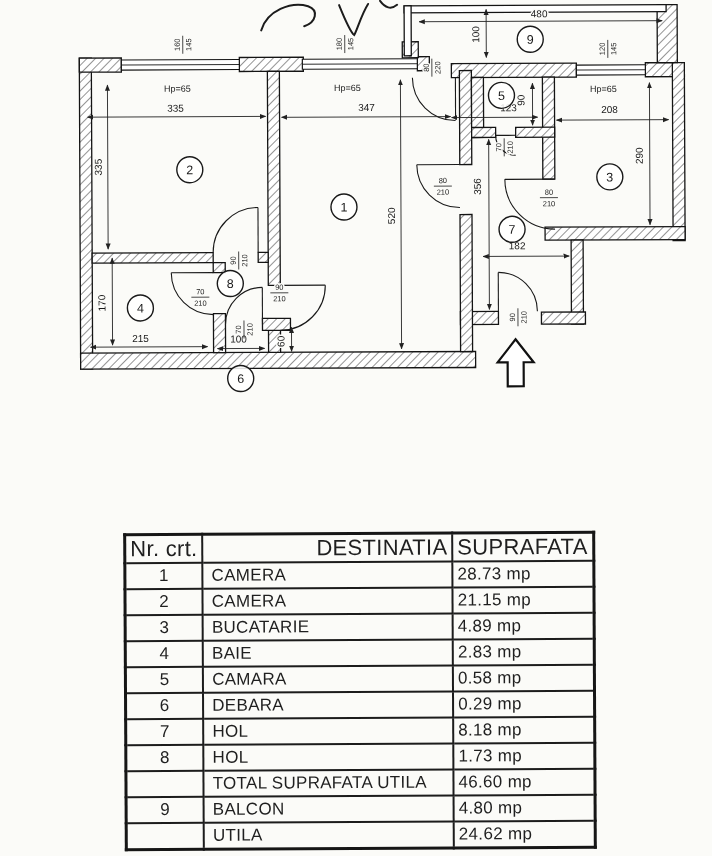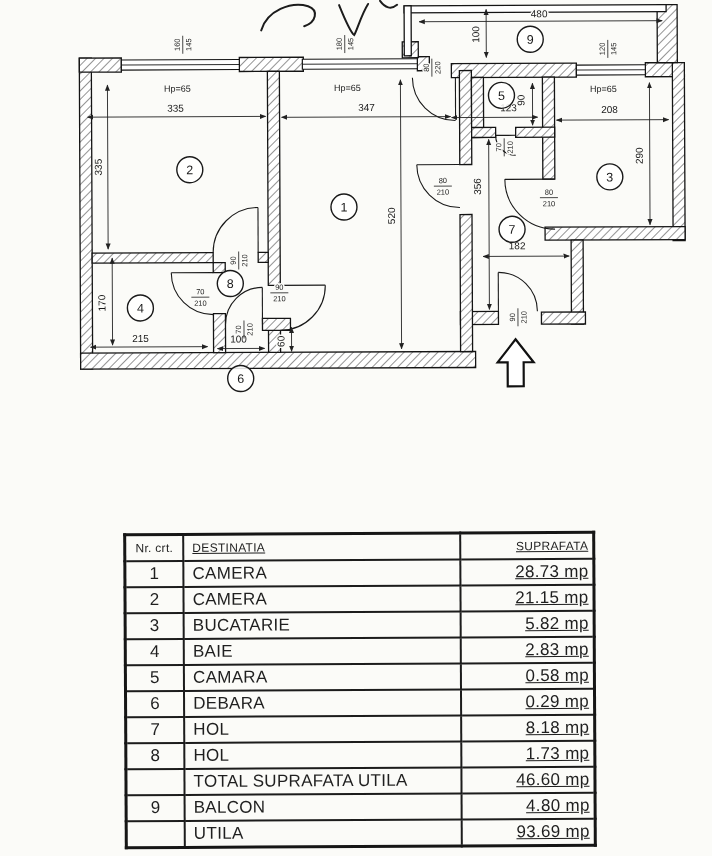--- a/index.html
+++ b/index.html
@@ -5,22 +5,22 @@
   html,body{margin:0;padding:0;}
   body{width:712px;height:856px;background:#fbfbf8;font-family:"Liberation Sans",sans-serif;position:relative;overflow:hidden;}
   #plan{position:absolute;left:0;top:0;transform:rotate(-0.25deg);}
   svg text{fill:#1a1a1a;}
   .halo{stroke:#fbfbf8;stroke-width:3px;paint-order:stroke;}
   #area-table{position:absolute;left:124px;top:532px;width:472px;border-collapse:collapse;transform:rotate(-0.3deg);color:#1f1f1f;}
   #area-table th,#area-table td{border:2px solid #1c1c1c;font-size:17px;font-weight:normal;height:24px;padding:0 4px;letter-spacing:.3px;white-space:nowrap;}
   #area-table{border:3px solid #161616;}
   .col-nr{width:50px;text-align:center;}
   .col-dest{width:272px;text-align:left;padding-left:8px !important;}
-  .col-sup{width:132px;text-align:right;text-decoration:underline;}
-  #area-table thead th{font-size:12px;}
+  .col-sup{width:132px;text-align:left;}
+  #area-table thead th{font-size:22px;}
 </style>
 </head>
 <body>
 
 <svg id="plan" width="712" height="430" viewBox="0 0 712 430">
   <defs>
     <pattern id="hatch" width="6" height="6" patternUnits="userSpaceOnUse" patternTransform="rotate(45)">
       <rect width="6" height="6" fill="#ffffff"></rect>
       <line x1="0" y1="0" x2="0" y2="6" stroke="#3a3a3a" stroke-width="1.1"></line>
     </pattern>
@@ -265,39 +265,39 @@
         <circle cx="531" cy="40" r="13" fill="#ffffff" fill-opacity="0.85" stroke="#1a1a1a" stroke-width="1.4"></circle>
         <text x="531" y="44.5">9</text>
       </g>
     </g>
 </svg>
 
 <table id="area-table">
   <thead>
     <tr>
       <th class="col-nr">Nr. crt.</th>
-      <th class="col-dest" style="text-align:left;text-decoration:underline;">DESTINATIA</th>
+      <th class="col-dest" style="text-align:right;">DESTINATIA</th>
       <th class="col-sup">SUPRAFATA</th>
     </tr>
   </thead>
   <tbody id="area-table-body">
       <tr>
         <td class="col-nr">1</td>
         <td class="col-dest">CAMERA</td>
         <td class="col-sup">28.73 mp</td>
       </tr>
       <tr>
         <td class="col-nr">2</td>
         <td class="col-dest">CAMERA</td>
         <td class="col-sup">21.15 mp</td>
       </tr>
       <tr>
         <td class="col-nr">3</td>
         <td class="col-dest">BUCATARIE</td>
-        <td class="col-sup">5.82 mp</td>
+        <td class="col-sup">4.89 mp</td>
       </tr>
       <tr>
         <td class="col-nr">4</td>
         <td class="col-dest">BAIE</td>
         <td class="col-sup">2.83 mp</td>
       </tr>
       <tr>
         <td class="col-nr">5</td>
         <td class="col-dest">CAMARA</td>
         <td class="col-sup">0.58 mp</td>
@@ -323,16 +323,16 @@
         <td class="col-sup">46.60 mp</td>
       </tr>
       <tr>
         <td class="col-nr">9</td>
         <td class="col-dest">BALCON</td>
         <td class="col-sup">4.80 mp</td>
       </tr>
       <tr>
         <td class="col-nr"></td>
         <td class="col-dest">UTILA</td>
-        <td class="col-sup">93.69 mp</td>
+        <td class="col-sup">24.62 mp</td>
       </tr>
     </tbody>
 </table>
 
 </body></html>

